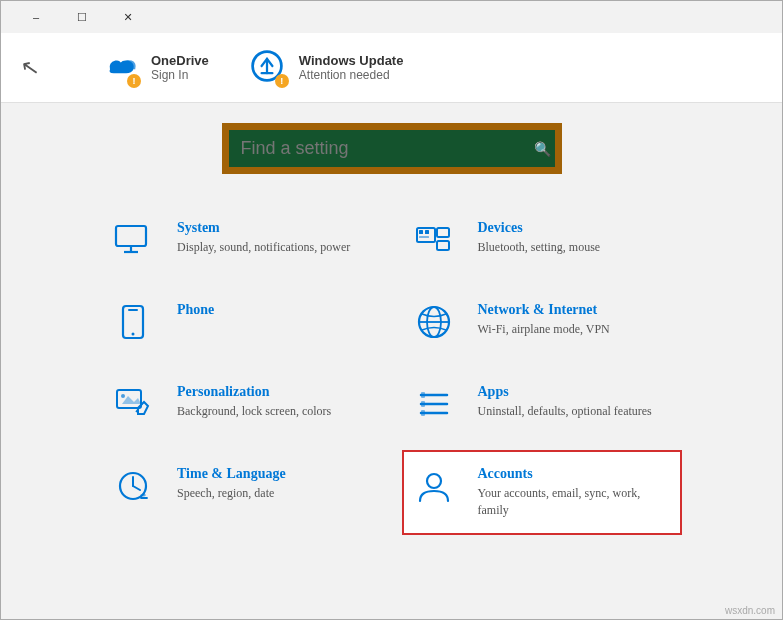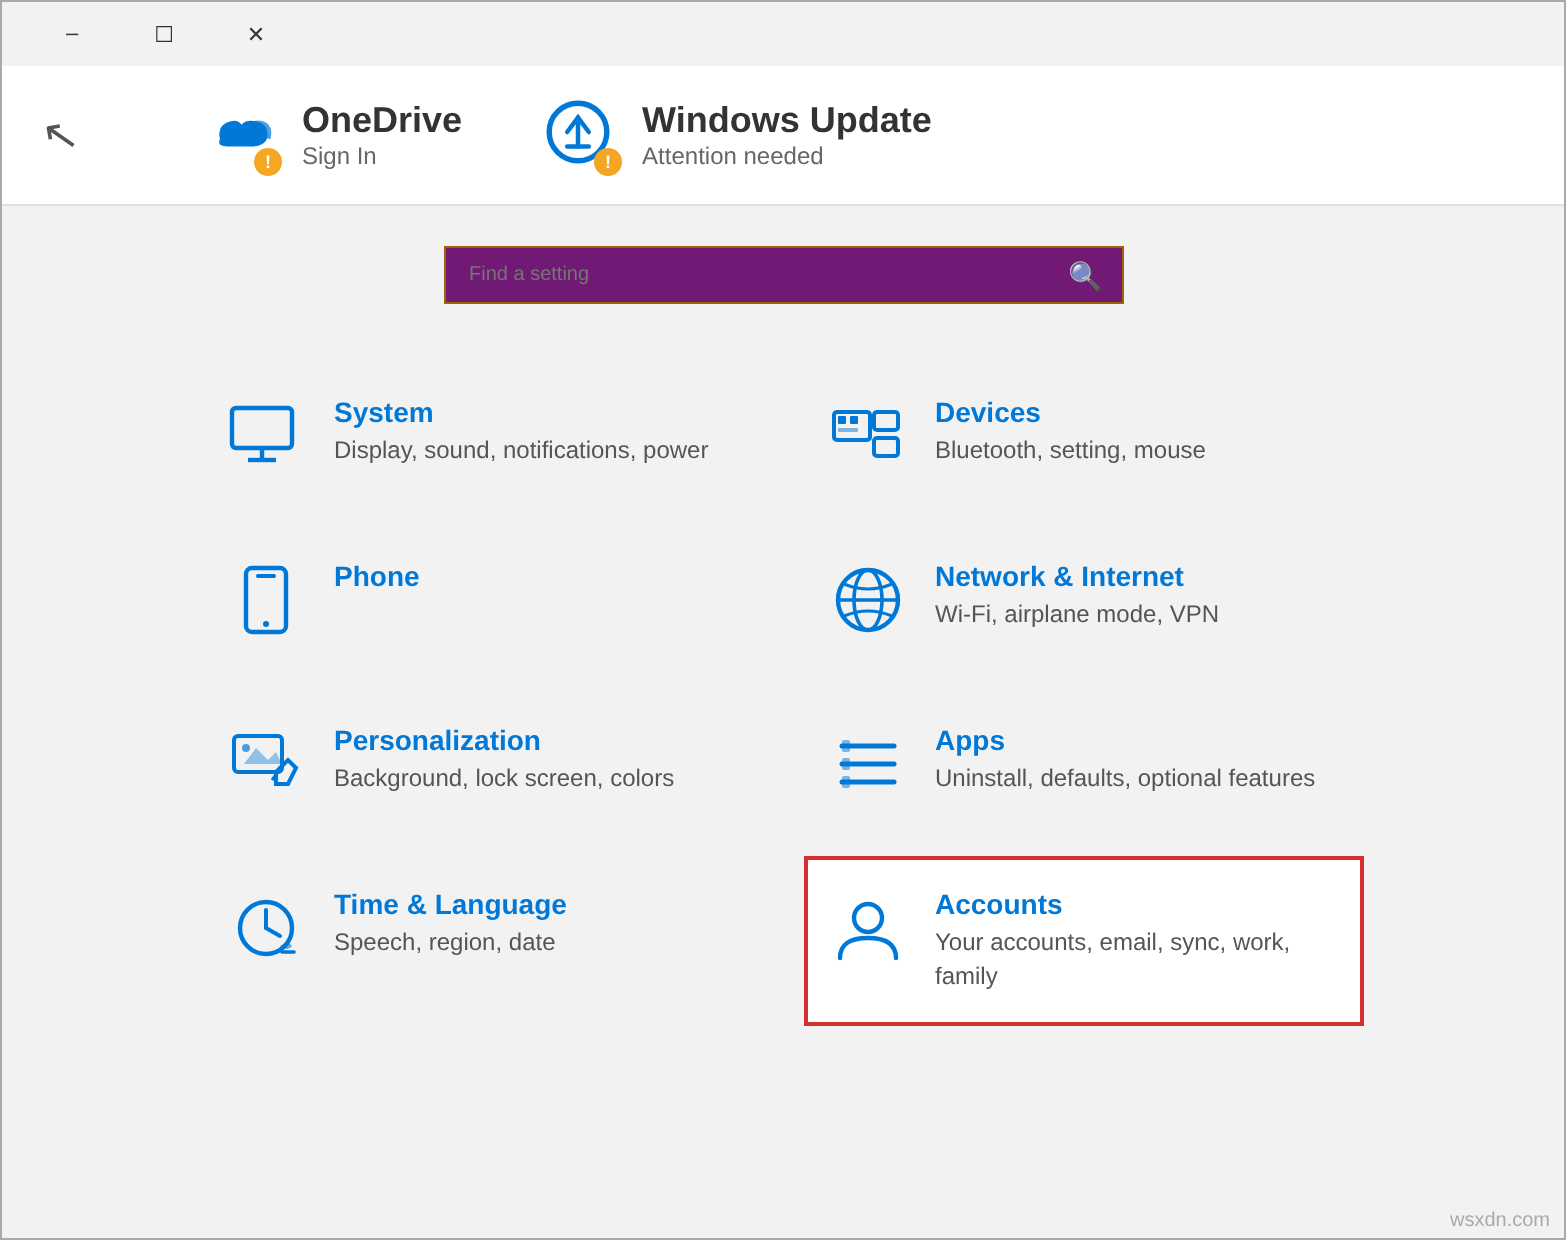--- a/index.html
+++ b/index.html
@@ -74,21 +74,21 @@
       background: #f5a623;
       border-radius: 50%;
       display: flex;
       align-items: center;
       justify-content: center;
       font-size: 9px;
       font-weight: bold;
       color: white;
     }
     .notif-text h3 {
-      font-size: 18px;
+      font-size: 13px;
       font-weight: 600;
       color: #333;
     }
     .notif-text p {
       font-size: 12px;
       color: #666;
     }
     .cursor-area {
       display: flex;
       align-items: center;
@@ -110,23 +110,23 @@
       justify-content: center;
       margin-bottom: 30px;
     }
     .search-input-wrap {
       position: relative;
       width: 340px;
     }
     .search-input {
       width: 100%;
       padding: 8px 36px 8px 12px;
-      border: 1px solid #a16207;
-      background: #701a75;
-      font-size: 10px;
+      border: 7px solid #a16207;
+      background: #14532d;
+      font-size: 18px;
       color: #999;
       outline: none;
     }
     .search-icon {
       position: absolute;
       right: 10px;
       top: 50%;
       transform: translateY(-50%);
       color: #666;
       font-size: 14px;
@@ -134,25 +134,26 @@
 
     .settings-grid {
       display: grid;
       grid-template-columns: 1fr 1fr;
       gap: 10px 20px;
       padding: 0 100px;
     }
     .setting-item {
       display: flex;
       align-items: flex-start;
-      gap: 14px;
+      gap: 24px;
       padding: 14px 10px;
       cursor: pointer;
       border: 2px solid transparent;
       background: transparent;
+      font-family: Liberation Serif, serif;
     }
     .setting-item.highlighted {
       border: 2px solid #d32f2f;
       background: #fff;
     }
     .setting-icon {
       width: 40px;
       height: 40px;
       flex-shrink: 0;
       display: flex;

